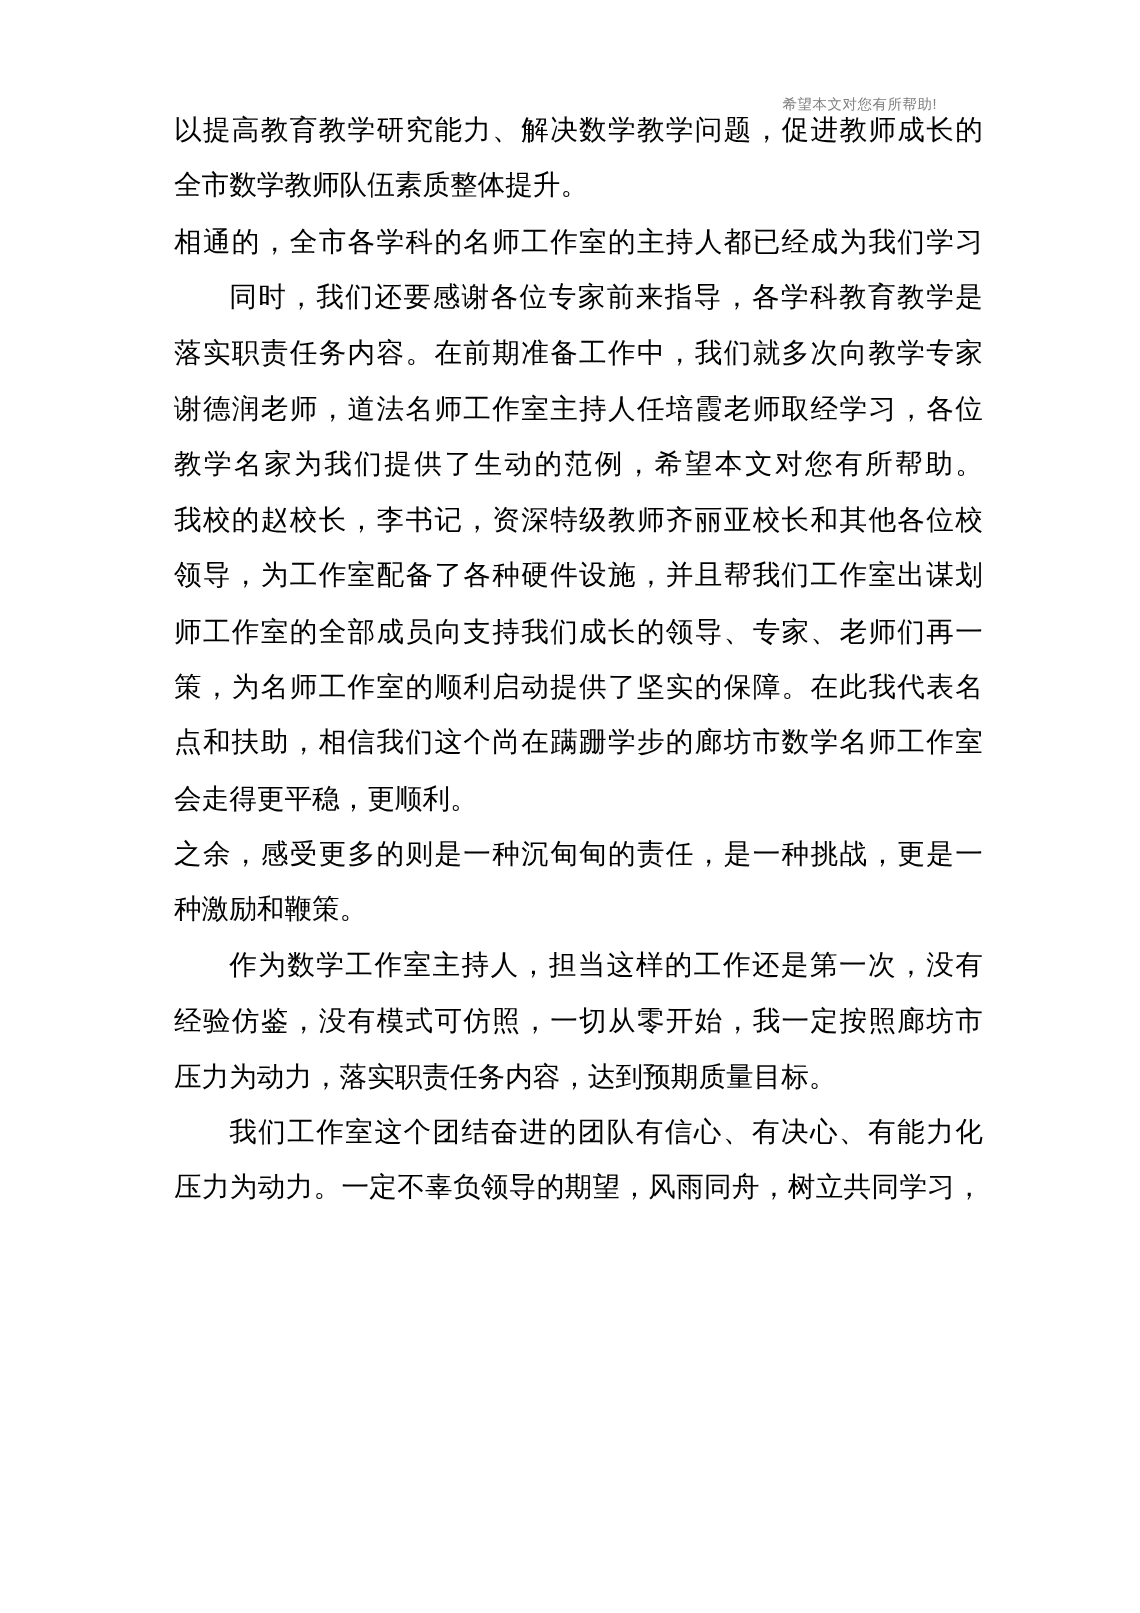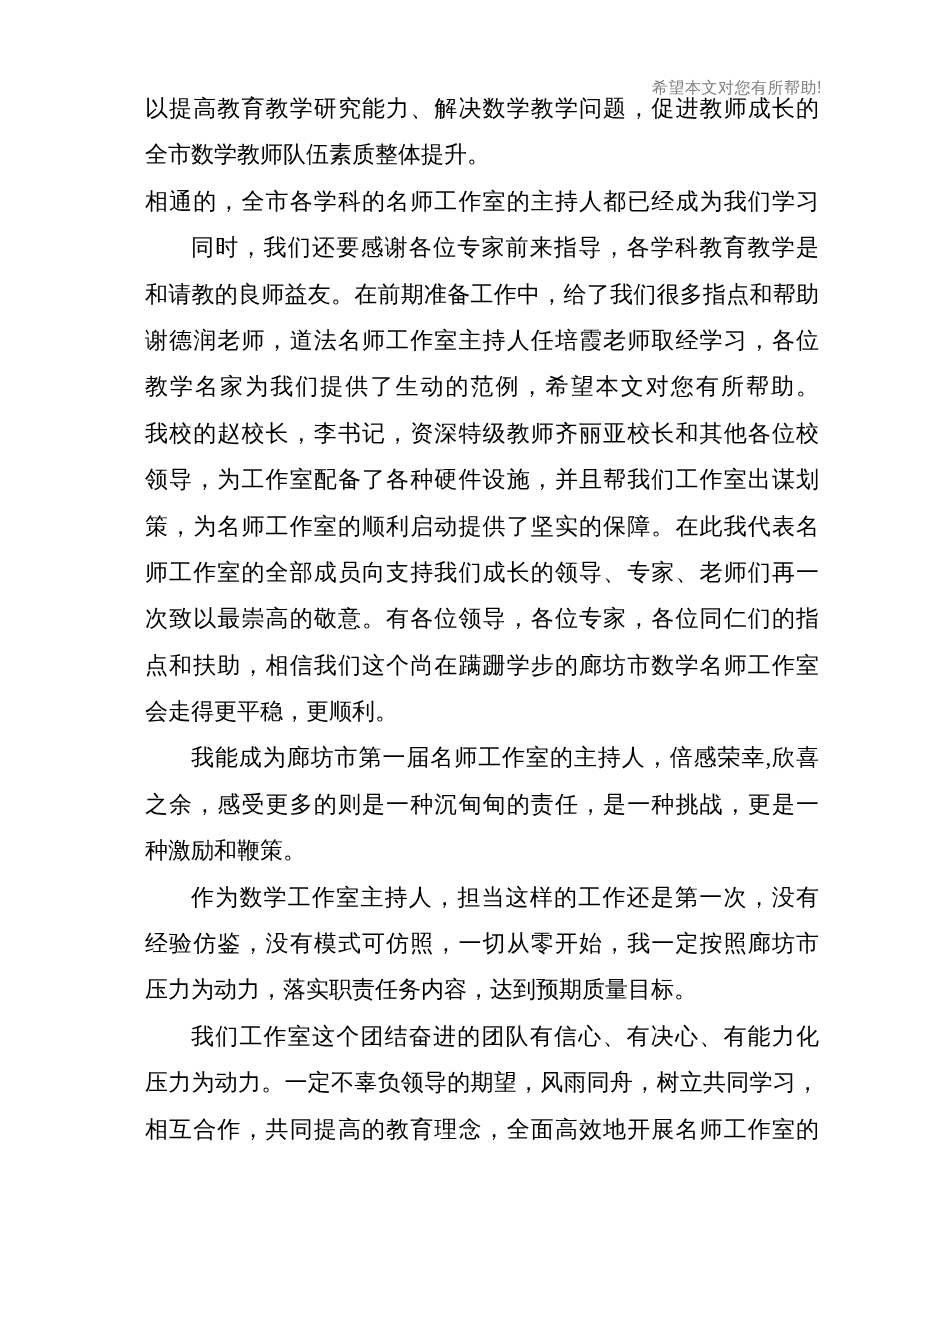--- a/index.html
+++ b/index.html
@@ -12,21 +12,21 @@
     width: 950px;
     height: 1344px;
     background: #ffffff;
     overflow: hidden;
     font-family: "Liberation Serif", "DejaVu Serif", serif;
   }
   .helper-note {
     position: absolute;
     left: 652px;
     top: 77px;
-    font-size: 16px;
+    font-size: 12px;
     line-height: 21px;
     color: #7f7f7f;
     font-family: "Liberation Sans", "DejaVu Sans", sans-serif;
     letter-spacing: 0.5px;
     white-space: nowrap;
   }
   .content {
     position: absolute;
     left: 145px;
     top: 86px;
@@ -53,33 +53,30 @@
 </head>
 <body>
 
 <div class="page">
   <div class="helper-note">希望本文对您有所帮助!</div>
   <div class="content">
       <div class="line">以提高教育教学研究能力、解决数学教学问题，促进教师成长的</div>
       <div class="line end">全市数学教师队伍素质整体提升。</div>
       <div class="line">相通的，全市各学科的名师工作室的主持人都已经成为我们学习</div>
       <div class="line indent">同时，我们还要感谢各位专家前来指导，各学科教育教学是</div>
-      <div class="line">和请教的良师益友。在前期准备工作中，给了我们很多指点和帮助</div>
+      <div class="line">落实职责任务内容。在前期准备工作中，我们就多次向教学专家</div>
       <div class="line">谢德润老师，道法名师工作室主持人任培霞老师取经学习，各位</div>
       <div class="line">教学名家为我们提供了生动的范例，希望本文对您有所帮助。</div>
       <div class="line">我校的赵校长，李书记，资深特级教师齐丽亚校长和其他各位校</div>
       <div class="line">领导，为工作室配备了各种硬件设施，并且帮我们工作室出谋划</div>
+      <div class="line">师工作室的全部成员向支持我们成长的领导、专家、老师们再一</div>
       <div class="line">策，为名师工作室的顺利启动提供了坚实的保障。在此我代表名</div>
-      <div class="line">师工作室的全部成员向支持我们成长的领导、专家、老师们再一</div>
-      <div class="line">次致以最崇高的敬意。有各位领导，各位专家，各位同仁们的指</div>
       <div class="line">点和扶助，相信我们这个尚在蹒跚学步的廊坊市数学名师工作室</div>
       <div class="line end">会走得更平稳，更顺利。</div>
-      <div class="line indent">我能成为廊坊市第一届名师工作室的主持人，倍感荣幸,欣喜</div>
       <div class="line">之余，感受更多的则是一种沉甸甸的责任，是一种挑战，更是一</div>
       <div class="line end">种激励和鞭策。</div>
       <div class="line indent">作为数学工作室主持人，担当这样的工作还是第一次，没有</div>
       <div class="line">经验仿鉴，没有模式可仿照，一切从零开始，我一定按照廊坊市</div>
       <div class="line end">压力为动力，落实职责任务内容，达到预期质量目标。</div>
       <div class="line indent">我们工作室这个团结奋进的团队有信心、有决心、有能力化</div>
       <div class="line">压力为动力。一定不辜负领导的期望，风雨同舟，树立共同学习，</div>
-      <div class="line">相互合作，共同提高的教育理念，全面高效地开展名师工作室的</div>
     </div>
 </div>
 
 </body></html>

